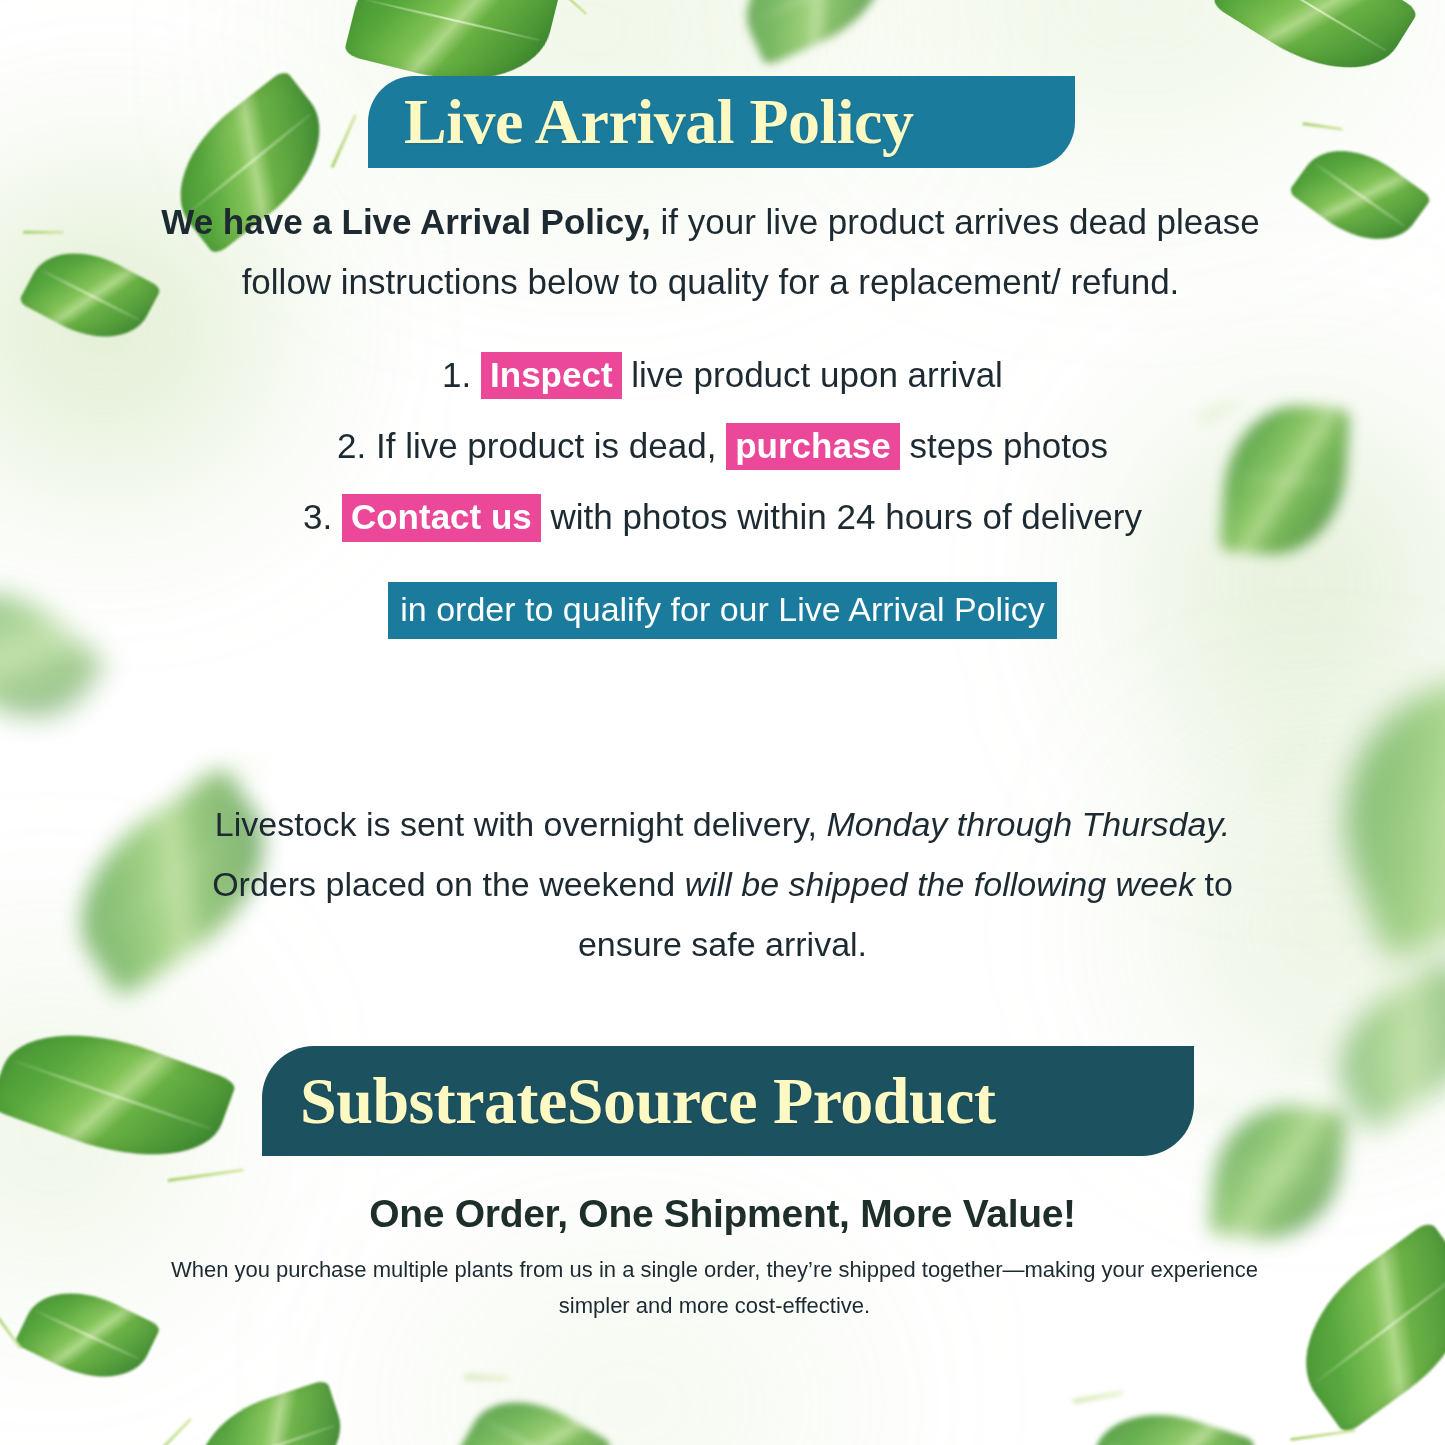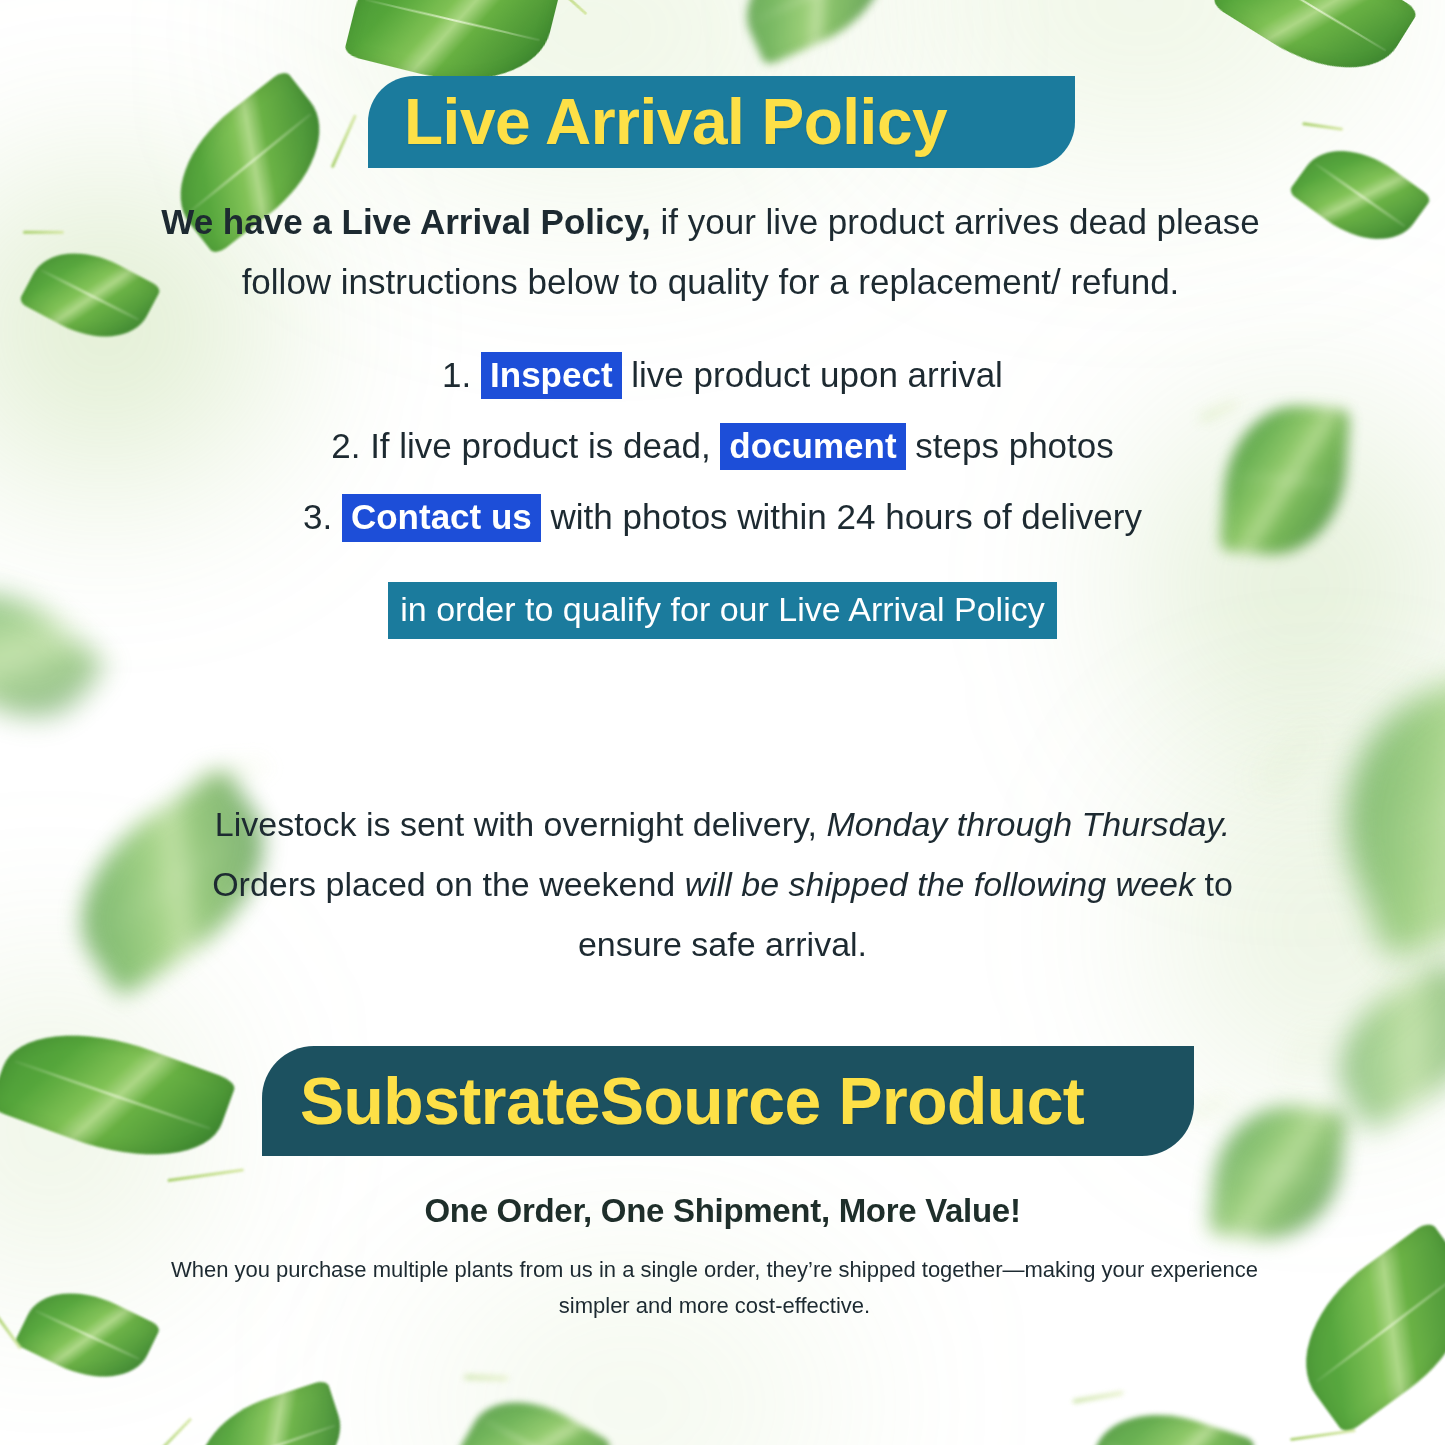--- a/index.html
+++ b/index.html
@@ -68,24 +68,25 @@
   
   #content {
     position:absolute; inset:0;
     width:1445px; height:1445px;
   }
 
   .banner {
     position:absolute;
     display:flex;
     align-items:center;
-    color:#fde047;
+    color:#fef9c3;
     font-weight:bold;
     letter-spacing:-0.5px;
     text-shadow:0 1px 2px rgba(0,0,0,.12);
+    font-family:Liberation Serif, serif;
   }
   .banner-a {
     left:368px; top:76px;
     width:707px; height:92px;
     background:#1b7b9d;
     border-radius:46px 0 46px 0;
     padding-left:36px;
     font-size:64px;
   }
   .banner-b {
@@ -123,21 +124,21 @@
   .step {
     display:block;
     white-space:nowrap;
     margin-bottom:24px;
   }
   .step:last-child { margin-bottom:0; }
   .num { font-weight:400; }
 
   .hl {
     display:inline-block;
-    background:#1d4ed8;
+    background:#ec4899;
     color:#ffffff;
     font-weight:bold;
     padding:3px 9px 5px 9px;
     line-height:1.12;
     vertical-align:baseline;
   }
 
   .note {
     position:absolute;
     left:190px; top:582px; width:1065px;
@@ -155,21 +156,21 @@
   }
   .note-row { margin-bottom:10px; }
   .note-row:last-child { margin-bottom:15px; }
 
   .subhead {
     position:absolute;
     left:175px; top:1192px; width:1095px;
     text-align:center;
     color:#1e2e2a;
     font-weight:bold;
-    font-size:33px;
+    font-size:39px;
     letter-spacing:-0.3px;
   }
 </style>
 </head>
 <body>
 
 <div id="canvas">
     <div class="wash" style="left: -60px; top: 180px; width: 330px; height: 300px; background: rgba(150, 195, 95, 0.3); filter: blur(95px);"></div>
     <div class="wash" style="left: 1150px; top: 420px; width: 300px; height: 330px; background: rgba(140, 190, 90, 0.26); filter: blur(100px);"></div>
     <div class="wash" style="left: 1180px; top: 780px; width: 290px; height: 300px; background: rgba(150, 198, 100, 0.22); filter: blur(100px);"></div>
@@ -299,21 +300,21 @@
     <span class="step">
       <span class="num">1.</span>
       <span></span>
       <span class="hl">Inspect</span>
       <span> live product upon arrival</span>
     </span>
 
     <span class="step">
       <span class="num">2.</span>
       <span> If live product is dead, </span>
-      <span class="hl">document</span>
+      <span class="hl">purchase</span>
       <span> steps photos</span>
     </span>
 
     <span class="step">
       <span class="num">3.</span>
       <span> </span>
       <span class="hl">Contact us</span>
       <span> with photos within 24 hours of delivery</span>
     </span>
 

